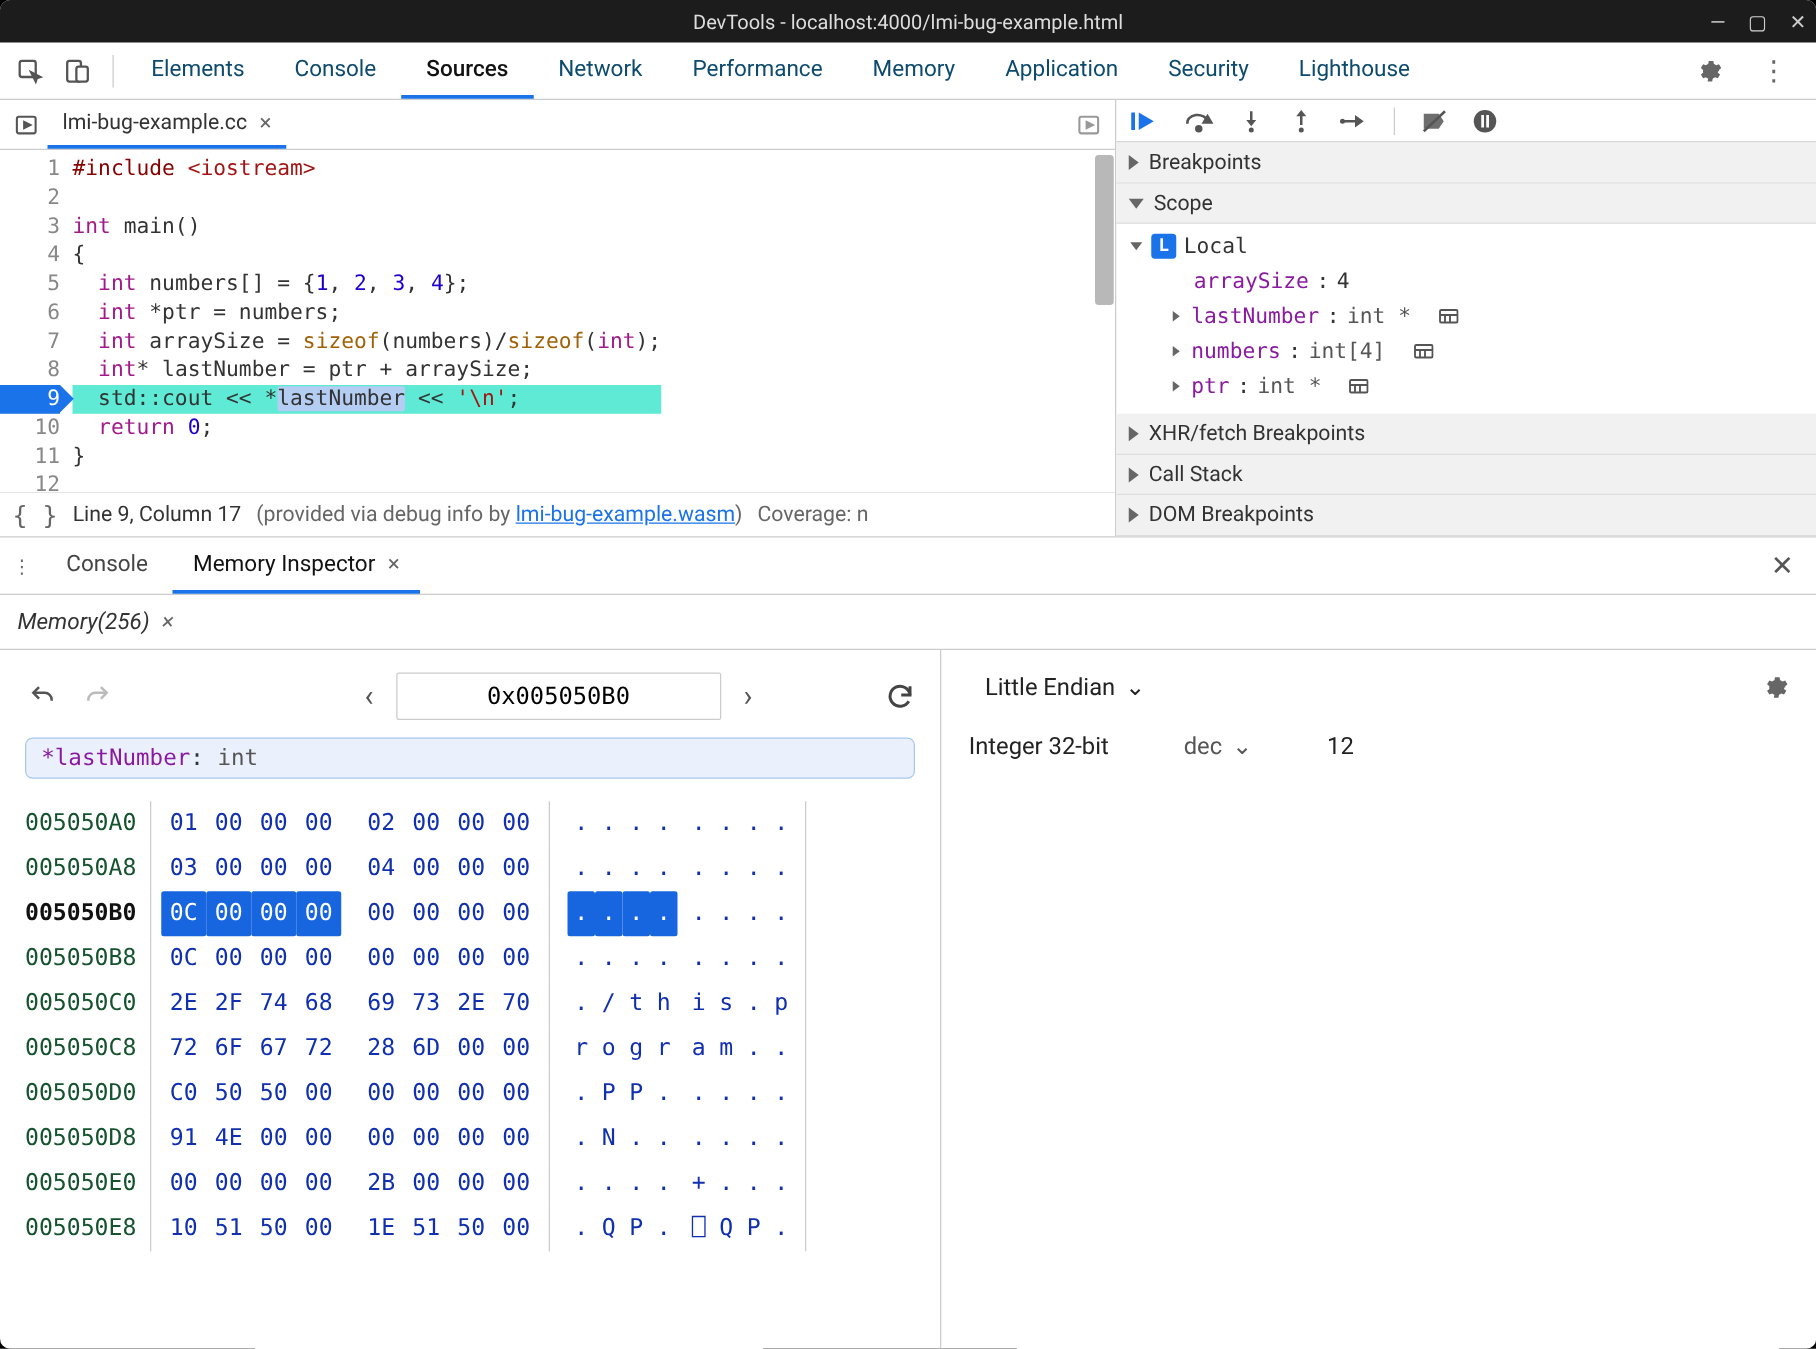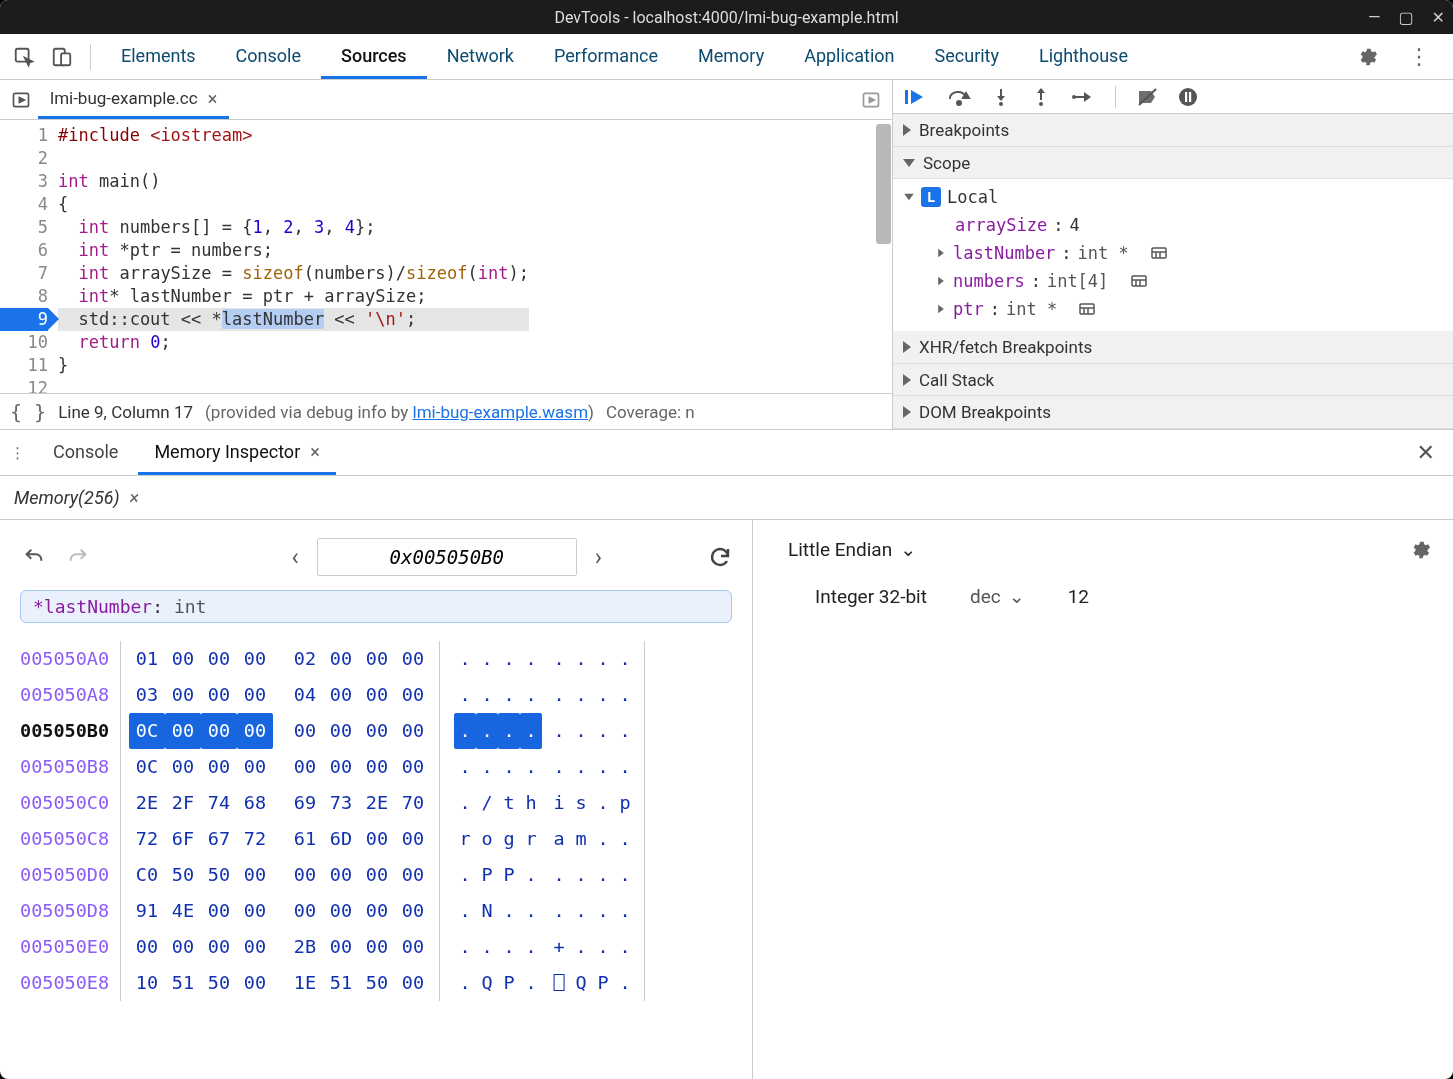--- a/index.html
+++ b/index.html
@@ -84,21 +84,21 @@
     border-bottom:3px solid #1a73e8;
     font-size:17px;
   }
   .file-tab .close-x { color:#666; font-size:18px;}
   .file-tab-bar .spacer{flex:1;}
   .code-area { flex:1; display:flex; overflow:auto; font-family:"DejaVu Sans Mono","Courier New",monospace; font-size:17px; line-height:23px; background:#fff; position:relative;}
   .gutter { width:58px; text-align:right; color:#888; padding-right:10px; padding-top:4px;}
   .codecol { padding-top:4px; white-space:pre;}
   .gutter div { height:23px; }
   .codecol div { height:23px; }
-  .linehl { background:#e5e5e5; }
+  .linehl { background:#5eead4; }
   .gutter .gutterhl { background:#1a73e8; color:#fff; position:relative;}
   .gutter .gutterhl::after{
     content:""; position:absolute; right:-11px; top:0; width:0;height:0;
     border-top:11.5px solid transparent;border-bottom:11.5px solid transparent;border-left:11px solid #1a73e8;
   }
   .tok-pp{color:#800;}
   .tok-inc{color:#a31515;}
   .tok-kw{color:#a31a8b;}
   .tok-num{color:#1c00cf;}
   .tok-str{color:#a31515;}
@@ -130,42 +130,42 @@
   .drawer-tabs .more{color:#666;margin-right:8px;}
   .drawer-tabs .spacer{flex:1;}
   .mem-tab-bar{height:44px;border-bottom:1px solid #ccc;display:flex;align-items:center;padding:0 14px;gap:14px;font-size:18px;font-style:italic;}
   .mem-tab{display:flex;align-items:center;gap:10px;}
   .bottom-split{display:flex;flex:1;min-height:0;}
   .mem-left{flex:1;border-right:1px solid #ccc;display:flex;flex-direction:column;padding:18px 20px;}
   .mem-nav{display:flex;align-items:center;gap:16px;margin-bottom:14px;}
   .mem-nav .histbtn{color:#555;width:28px;height:28px;display:flex;align-items:center;justify-content:center;}
   .mem-nav .histbtn.dim{color:#bbb;}
   .addr-controls{margin-left:auto;display:flex;align-items:center;gap:18px;}
-  .addr-input{width:260px;height:38px;text-align:center;font-family:monospace;font-size:19px;border:1px solid #ccc;border-radius:2px;font-style:italic;}
+  .addr-input{width:260px;height:38px;text-align:center;font-family:monospace;font-size:19px;border:1px solid #ccc;border-radius:2px;}
   .chevron{color:#555;font-size:24px;}
   .refresh{color:#444;}
   .chip{display:inline-flex;align-items:center;border:1px solid #a7c7f0;background:#eaf1fc;border-radius:6px;padding:5px 12px;font-family:"DejaVu Sans Mono",monospace;font-size:18px;margin-bottom:18px;}
   .chip .cn{color:#8a1ba1;}
   .chip .ct{color:#555;}
   .hex-table{font-family:"DejaVu Sans Mono",monospace;font-size:18.5px;line-height:36px;}
   .hex-row{display:flex;align-items:center;}
-  .hex-addr{width:100px;color:#8b5cf6;}
+  .hex-addr{width:100px;color:#14532d;}
   .hex-addr.cur{color:#111;font-weight:600;}
   .hex-bytes{display:flex;gap:0;padding:0 8px;border-left:1px solid #ccc;border-right:1px solid #ccc;}
   .hex-bytes.ascii{border-left:none;}
   .byte{width:36px;text-align:center;color:#1030b0;}
   .byte.gap{margin-right:14px;}
   .byte.sel{background:#1766e0;color:#fff;border-radius:2px;}
   .asc{width:22px;text-align:center;color:#1030b0;}
   .asc.sel{background:#1766e0;color:#fff;border-radius:2px;}
   .asc.gap{margin-right:6px;}
   .mem-right{width:700px;padding:18px 22px;display:flex;flex-direction:column;gap:24px;}
   .mr-top{display:flex;align-items:center;justify-content:space-between;}
   .endian{display:flex;align-items:center;gap:8px;font-size:19px;color:#222;margin-left:13px;}
-  .mr-row{display:flex;align-items:center;gap:43px;font-size:19px;color:#222;margin-left:40px;}
+  .mr-row{display:flex;align-items:center;gap:60px;font-size:19px;color:#222;}
   .mr-row .enc{display:flex;align-items:center;gap:8px;color:#555;}
   svg{display:block;}
 </style>
 </head>
 <body>
 
 <div class="window">
 
   <div class="titlebar">
     <span>DevTools - localhost:4000/lmi-bug-example.html</span>
@@ -542,21 +542,21 @@
               <span class="asc">p</span>
             </div>
           </div>
           <div class="hex-row">
             <div class="hex-addr">005050C8</div>
             <div class="hex-bytes">
               <span class="byte">72</span>
               <span class="byte">6F</span>
               <span class="byte">67</span>
               <span class="byte gap">72</span>
-              <span class="byte">61</span>
+              <span class="byte">28</span>
               <span class="byte">6D</span>
               <span class="byte">00</span>
               <span class="byte">00</span>
             </div>
             <div class="hex-bytes ascii" style="padding-left: 14px;">
               <span class="asc">r</span>
               <span class="asc">o</span>
               <span class="asc">g</span>
               <span class="asc gap">r</span>
               <span class="asc">a</span>

